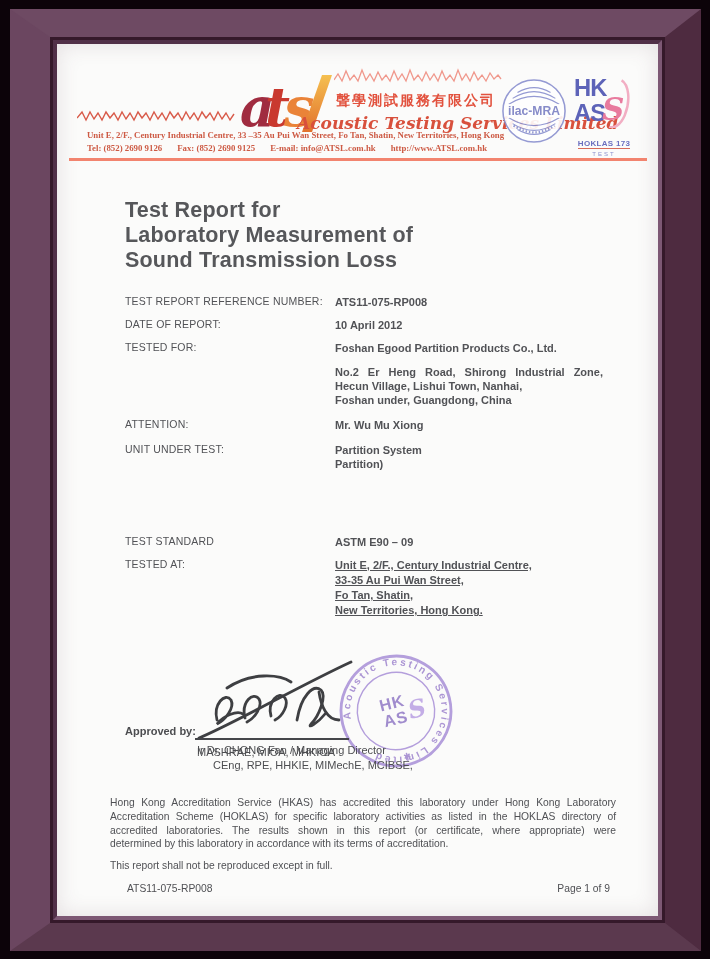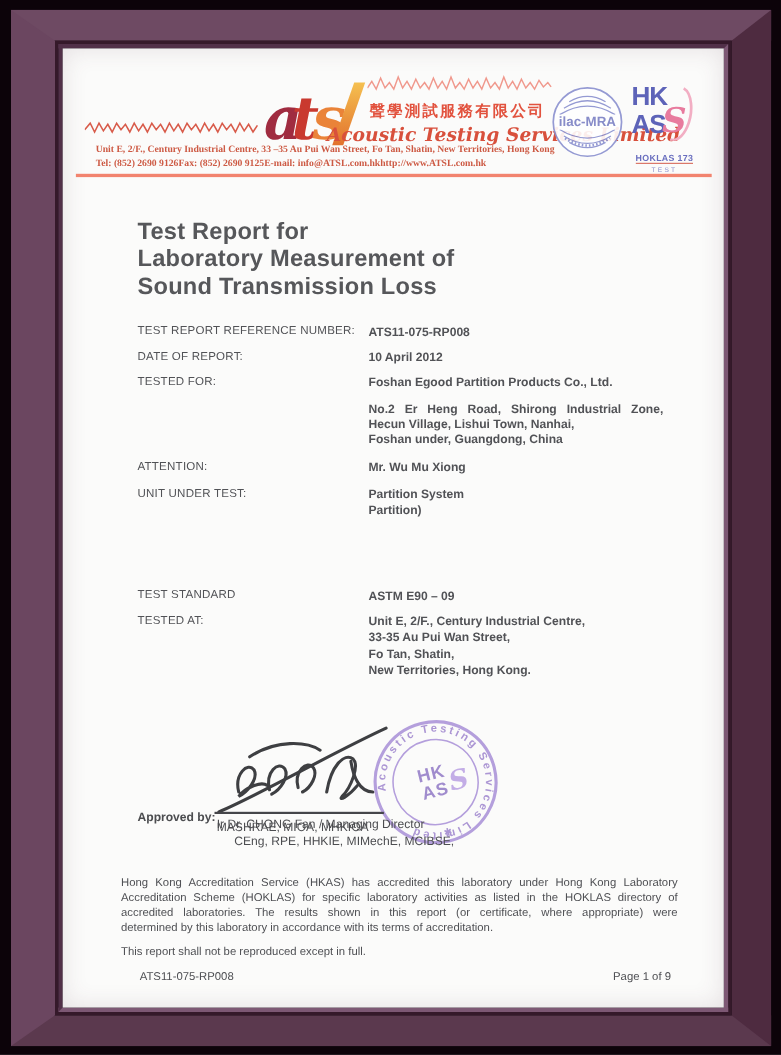--- a/index.html
+++ b/index.html
@@ -20,33 +20,33 @@
   .frame-inner2{position:absolute;inset:0;border:4px solid;border-color:#513048 #7d5874 #7d5874 #513048;}
   .page{
     position:absolute;inset:0;background:#fbfbfa;
     box-shadow:inset 0 0 22px rgba(90,60,80,.14);
   }
   .abs{position:absolute;}
   
   .cn{font-weight:bold;color:#e2523e;font-size:14px;letter-spacing:2px;white-space:nowrap;}
   .en-script{font-family:"DejaVu Serif", serif;font-style:italic;font-weight:600;color:#d8503c;font-size:17px;white-space:nowrap;}
   .addr{font-family:"Liberation Serif", serif;font-weight:bold;color:#cd5a44;font-size:8.8px;white-space:nowrap;}
-  .addr2{display:flex;}
+  .addr2{display:flex;gap:15px;}
   .rule{background:#f2846f;height:2.5px;}
   .hkas-wrap{text-align:center;}
   .hoklas{font-size:8px;font-weight:bold;color:#6a6fbf;border-bottom:1.5px solid #d86a5a;display:inline-block;padding-bottom:0;letter-spacing:.3px;}
   .hoklas-sub{font-size:6px;color:#8b90cc;letter-spacing:2px;margin-top:1px;}
   
   .doc-title{font-size:21.5px;line-height:25.2px;font-weight:bold;color:#56575a;letter-spacing:.2px;}
   .drow{position:absolute;left:0;width:601px;}
   .dlabel{position:absolute;left:68px;top:0;font-size:10.5px;font-weight:normal;color:#515256;letter-spacing:.2px;white-space:nowrap;}
   .dvalue{position:absolute;left:278px;top:0;width:268px;font-size:11px;font-weight:bold;color:#515256;line-height:14px;}
   .dvalue .ln{display:block;text-align:left;}
   .dvalue .ln.stretch{text-align:justify;text-align-last:justify;}
-  .lh15 .ln{line-height:15px;}
+  .lh15 .ln{line-height:15px;text-decoration:underline;}
   
   .appr-label{font-size:11px;font-weight:bold;color:#4c4d50;}
   .appr-name{font-size:11px;color:#4c4d50;line-height:15px;white-space:nowrap;}
   .sig-line{background:#45464a;height:2px;}
   
   .foot{font-size:10.3px;color:#4f5054;line-height:13.8px;width:506px;}
   .foot .ln{display:block;}
   .foot .ln.stretch{text-align:justify;text-align-last:justify;}
   .foot-small{font-size:10.3px;color:#4f5054;white-space:nowrap;}
 </style>
@@ -192,21 +192,21 @@
             <textPath href="#ringp" startOffset="1%">Acoustic Testing Services Limited</textPath>
           </text>
           <text x="60" y="109" text-anchor="middle" font-size="9" fill="#9b80cc">✱</text>
           <g font-family="'Liberation Sans', sans-serif" font-weight="800" font-size="16" fill="#8d74c4" text-anchor="middle" letter-spacing="1">
             <text x="58" y="57">HK</text>
             <text x="58" y="73">AS</text>
           </g>
           <text x="72" y="71" font-size="24" font-style="italic" font-weight="bold" fill="#b79de2" font-family="'DejaVu Serif', serif">S</text>
         </svg>
 
-        <div class="abs appr-label" style="left:68px;top:681px;margin-top:12px;">Approved by:</div>
+        <div class="abs appr-label" style="left:68px;top:681px;">Approved by:</div>
         <div class="abs sig-line" style="left:138px;top:694px;width:154px;"></div>
         <div class="abs appr-name" style="left:140px;top:699px;">Ir Dr. CHONG Fan / Managing Director</div>
         <div class="abs appr-name" style="left:140px;top:714px;margin-left:16px;">CEng, RPE, HHKIE, MIMechE, MCIBSE,</div>
         <div class="abs appr-name" style="left:140px;top:701px;">MASHRAE, MIOA, MHKIOA</div>
 
         <div class="abs foot" style="left:53px;top:752px;">
           <span class="ln stretch">Hong Kong Accreditation Service (HKAS) has accredited this laboratory under Hong Kong Laboratory</span>
           <span class="ln stretch">Accreditation Scheme (HOKLAS) for specific laboratory activities as listed in the HOKLAS directory of</span>
           <span class="ln stretch">accredited laboratories. The results shown in this report (or certificate, where appropriate) were</span>
           <span class="ln">determined by this laboratory in accordance with its terms of accreditation.</span>

